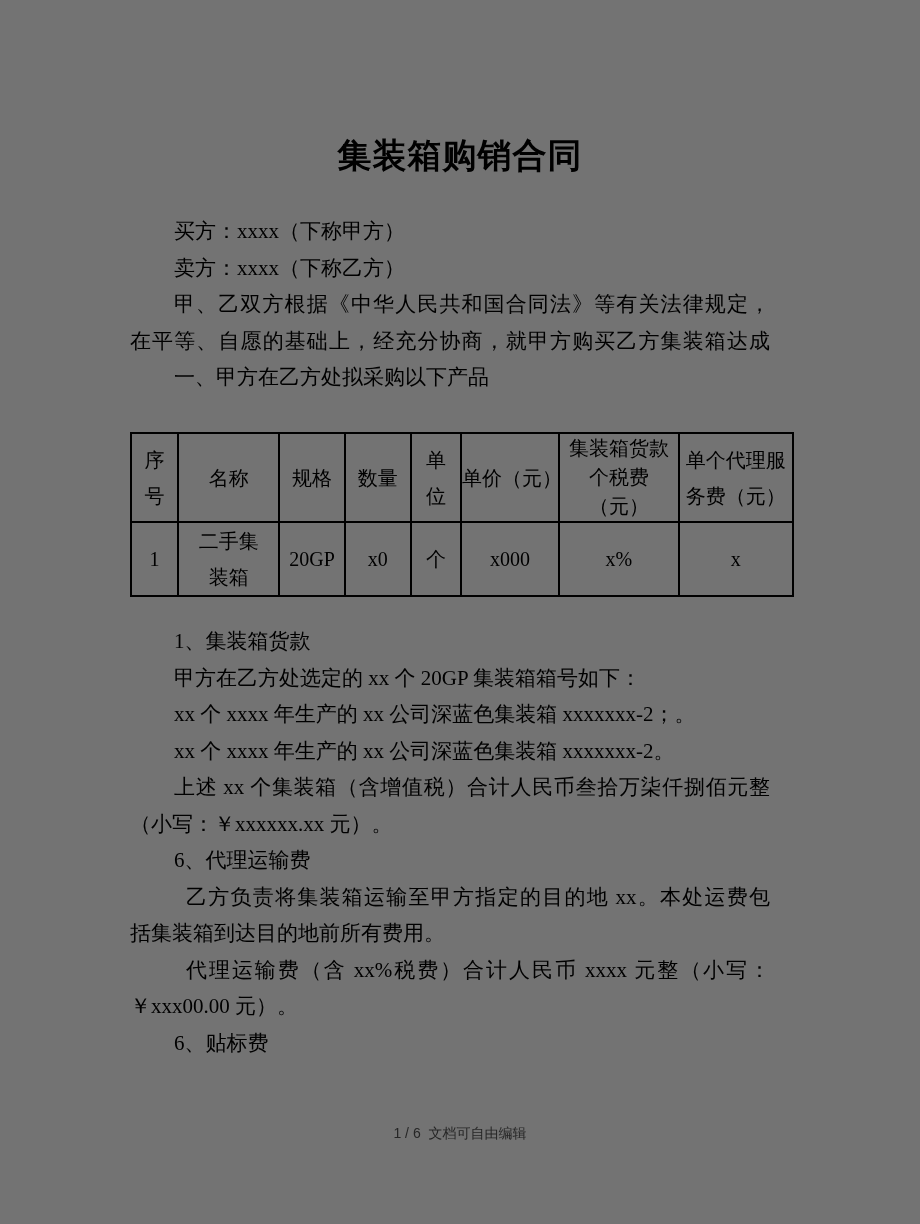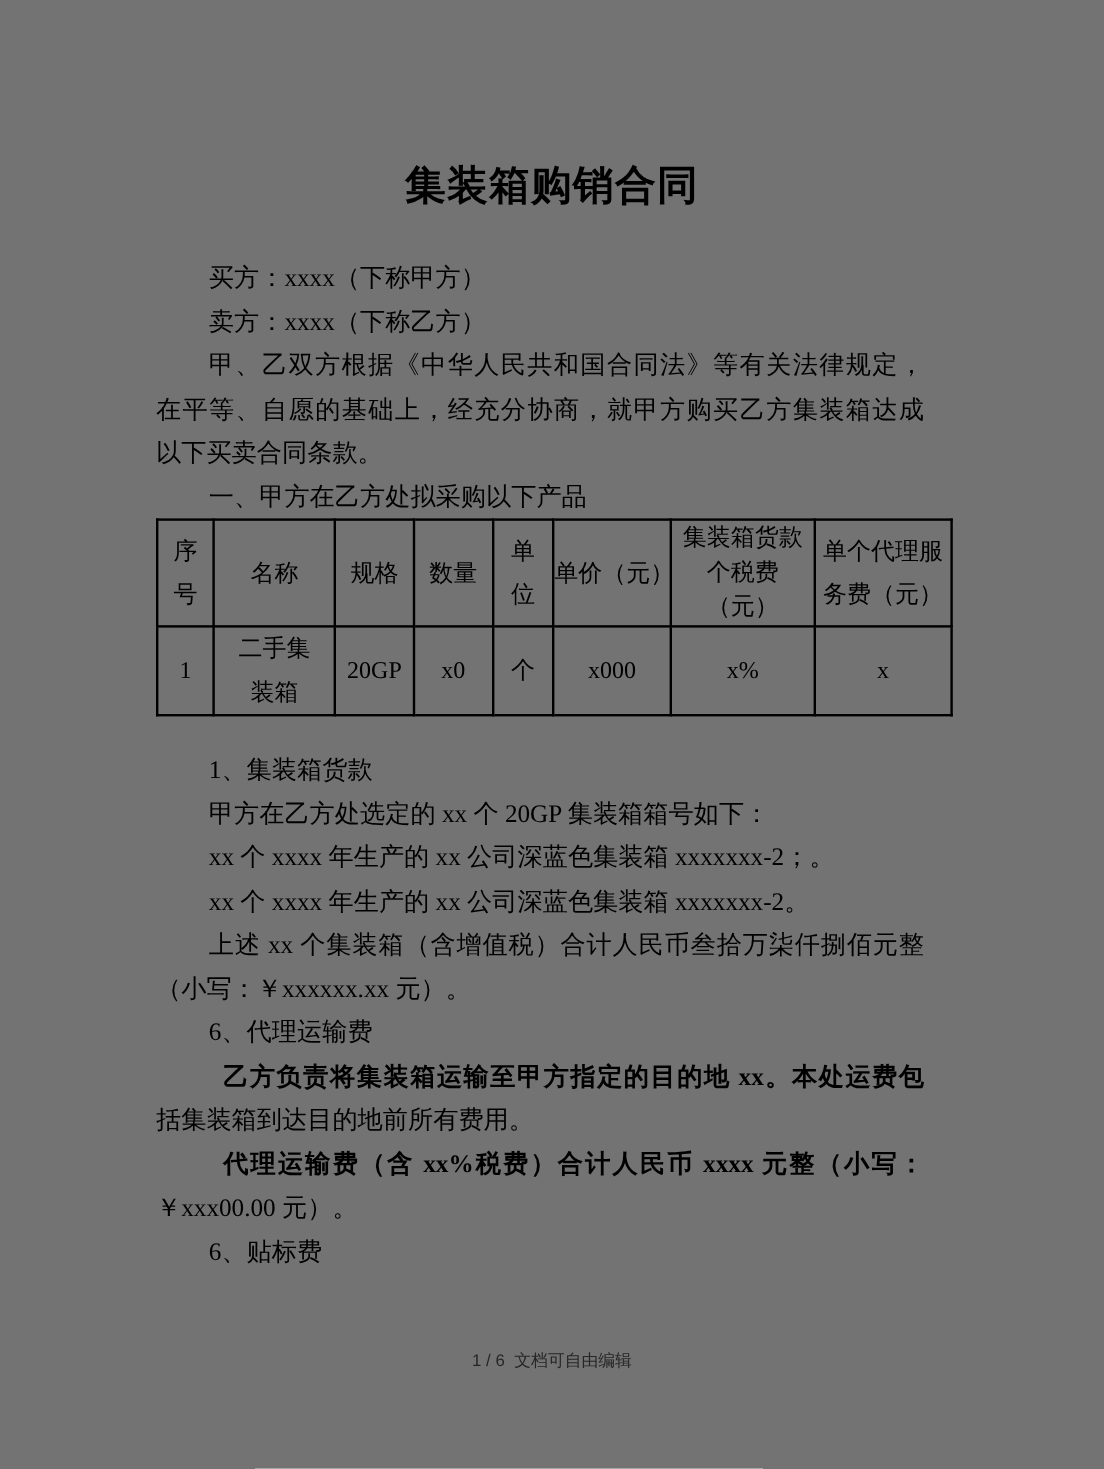--- a/index.html
+++ b/index.html
@@ -15,21 +15,21 @@
     letter-spacing:1px;
   }
   .block {
     position:absolute; left:130px; width:640px;
     font-size:21px; line-height:36.5px;
   }
   #intro-block { top:213px; }
   #body-block  { top:623px; }
   .ln { white-space:nowrap; }
   .ind2  { padding-left:44px; }
-  .ind26 { padding-left:56px;font-weight:bold; }
+  .ind26 { padding-left:56px; }
   .just  { white-space:normal; text-align:justify; text-align-last:justify; }
 
   .doc-table {
     position:absolute; top:432px; left:130px; width:664px;
     border-collapse:collapse; table-layout:fixed;
     font-size:20px; line-height:36px;
   }
   .doc-table th, .doc-table td {
     border:2px solid #000000; font-weight:normal; text-align:center;
     vertical-align:middle; padding:0; overflow:hidden;
@@ -53,21 +53,20 @@
 
 <div class="page">
 
   <div class="title">集装箱购销合同</div>
 
   <div class="block" id="intro-block">
     <div class="ln ind2">买方：xxxx（下称甲方）</div>
     <div class="ln ind2">卖方：xxxx（下称乙方）</div>
     <div class="ln ind2 just">甲、乙双方根据《中华人民共和国合同法》等有关法律规定，</div>
     <div class="ln just">在平等、自愿的基础上，经充分协商，就甲方购买乙方集装箱达成</div>
-    <div class="ln">以下买卖合同条款。</div>
     <div class="ln ind2">一、甲方在乙方处拟采购以下产品</div>
   </div>
 
   <table class="doc-table">
     <colgroup>
       <col style="width:47px">
         <col style="width:101px">
         <col style="width:65px">
         <col style="width:66px">
       <col style="width:50px">

